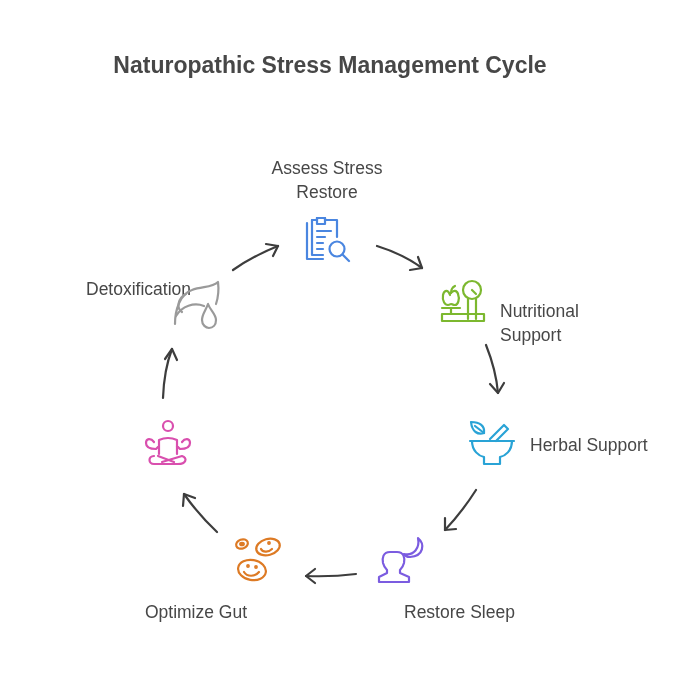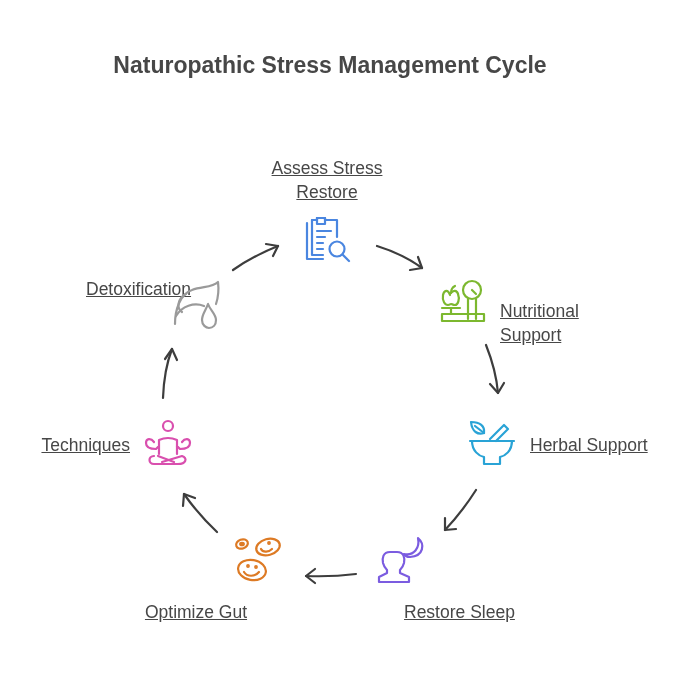--- a/index.html
+++ b/index.html
@@ -1,20 +1,20 @@
 <!DOCTYPE html>
 <html><head>
 <meta charset="utf-8">
 <style>
   html, body { margin: 0; padding: 0; background: #ffffff; }
   body { width: 696px; height: 697px; position: relative; overflow: hidden;
          font-family: "Liberation Sans", sans-serif; color: #474747; }
   .title { position: absolute; left: 0; width: 660px; top: 52px; text-align: center;
            font-size: 23px; font-weight: bold; color: #474747; }
-  .label { position: absolute; font-size: 17.5px; line-height: 24px; color: #474747; text-decoration: underline; }
+  .label { position: absolute; font-size: 17.5px; line-height: 24px; color: #474747; }
   .icon { position: absolute; }
   svg.arrows { position: absolute; left: 0; top: 0; }
 </style>
 </head>
 <body>
 
 <div class="title">Naturopathic Stress Management Cycle</div>
 
 <div class="label" style="left:262px; top:156px; width:130px; text-align:center;">
   <div>Assess Stress</div>
@@ -27,21 +27,20 @@
 <div class="label" style="left:530px; top:433px;">
   <div>Herbal Support</div>
 </div>
 <div class="label" style="left:404px; top:600px;">
   <div>Restore Sleep</div>
 </div>
 <div class="label" style="left:136px; top:600px; width:120px; text-align:center;">
   <div>Optimize Gut</div>
 </div>
 <div class="label" style="left:20px; top:433px; width:110px; text-align:right;">
-  <div>Techniques</div>
 </div>
 <div class="label" style="left:38px; top:277px;margin-left:48px;">
   <div>Detoxification</div>
 </div>
 
 <svg class="icon" style="left:303px; top:217px;" width="52" height="48" viewBox="0 0 52 48" fill="none" stroke="#4a86e0" stroke-width="2.2" stroke-linecap="round" stroke-linejoin="round">
   <path d="M4 6 V42 H20"></path>
   <path d="M9 3 H14 V1 H22 V3 H34 V20"></path>
   <path d="M9 3 V38 H20"></path>
   <path d="M14 1 H22 V7 H14 Z"></path>

